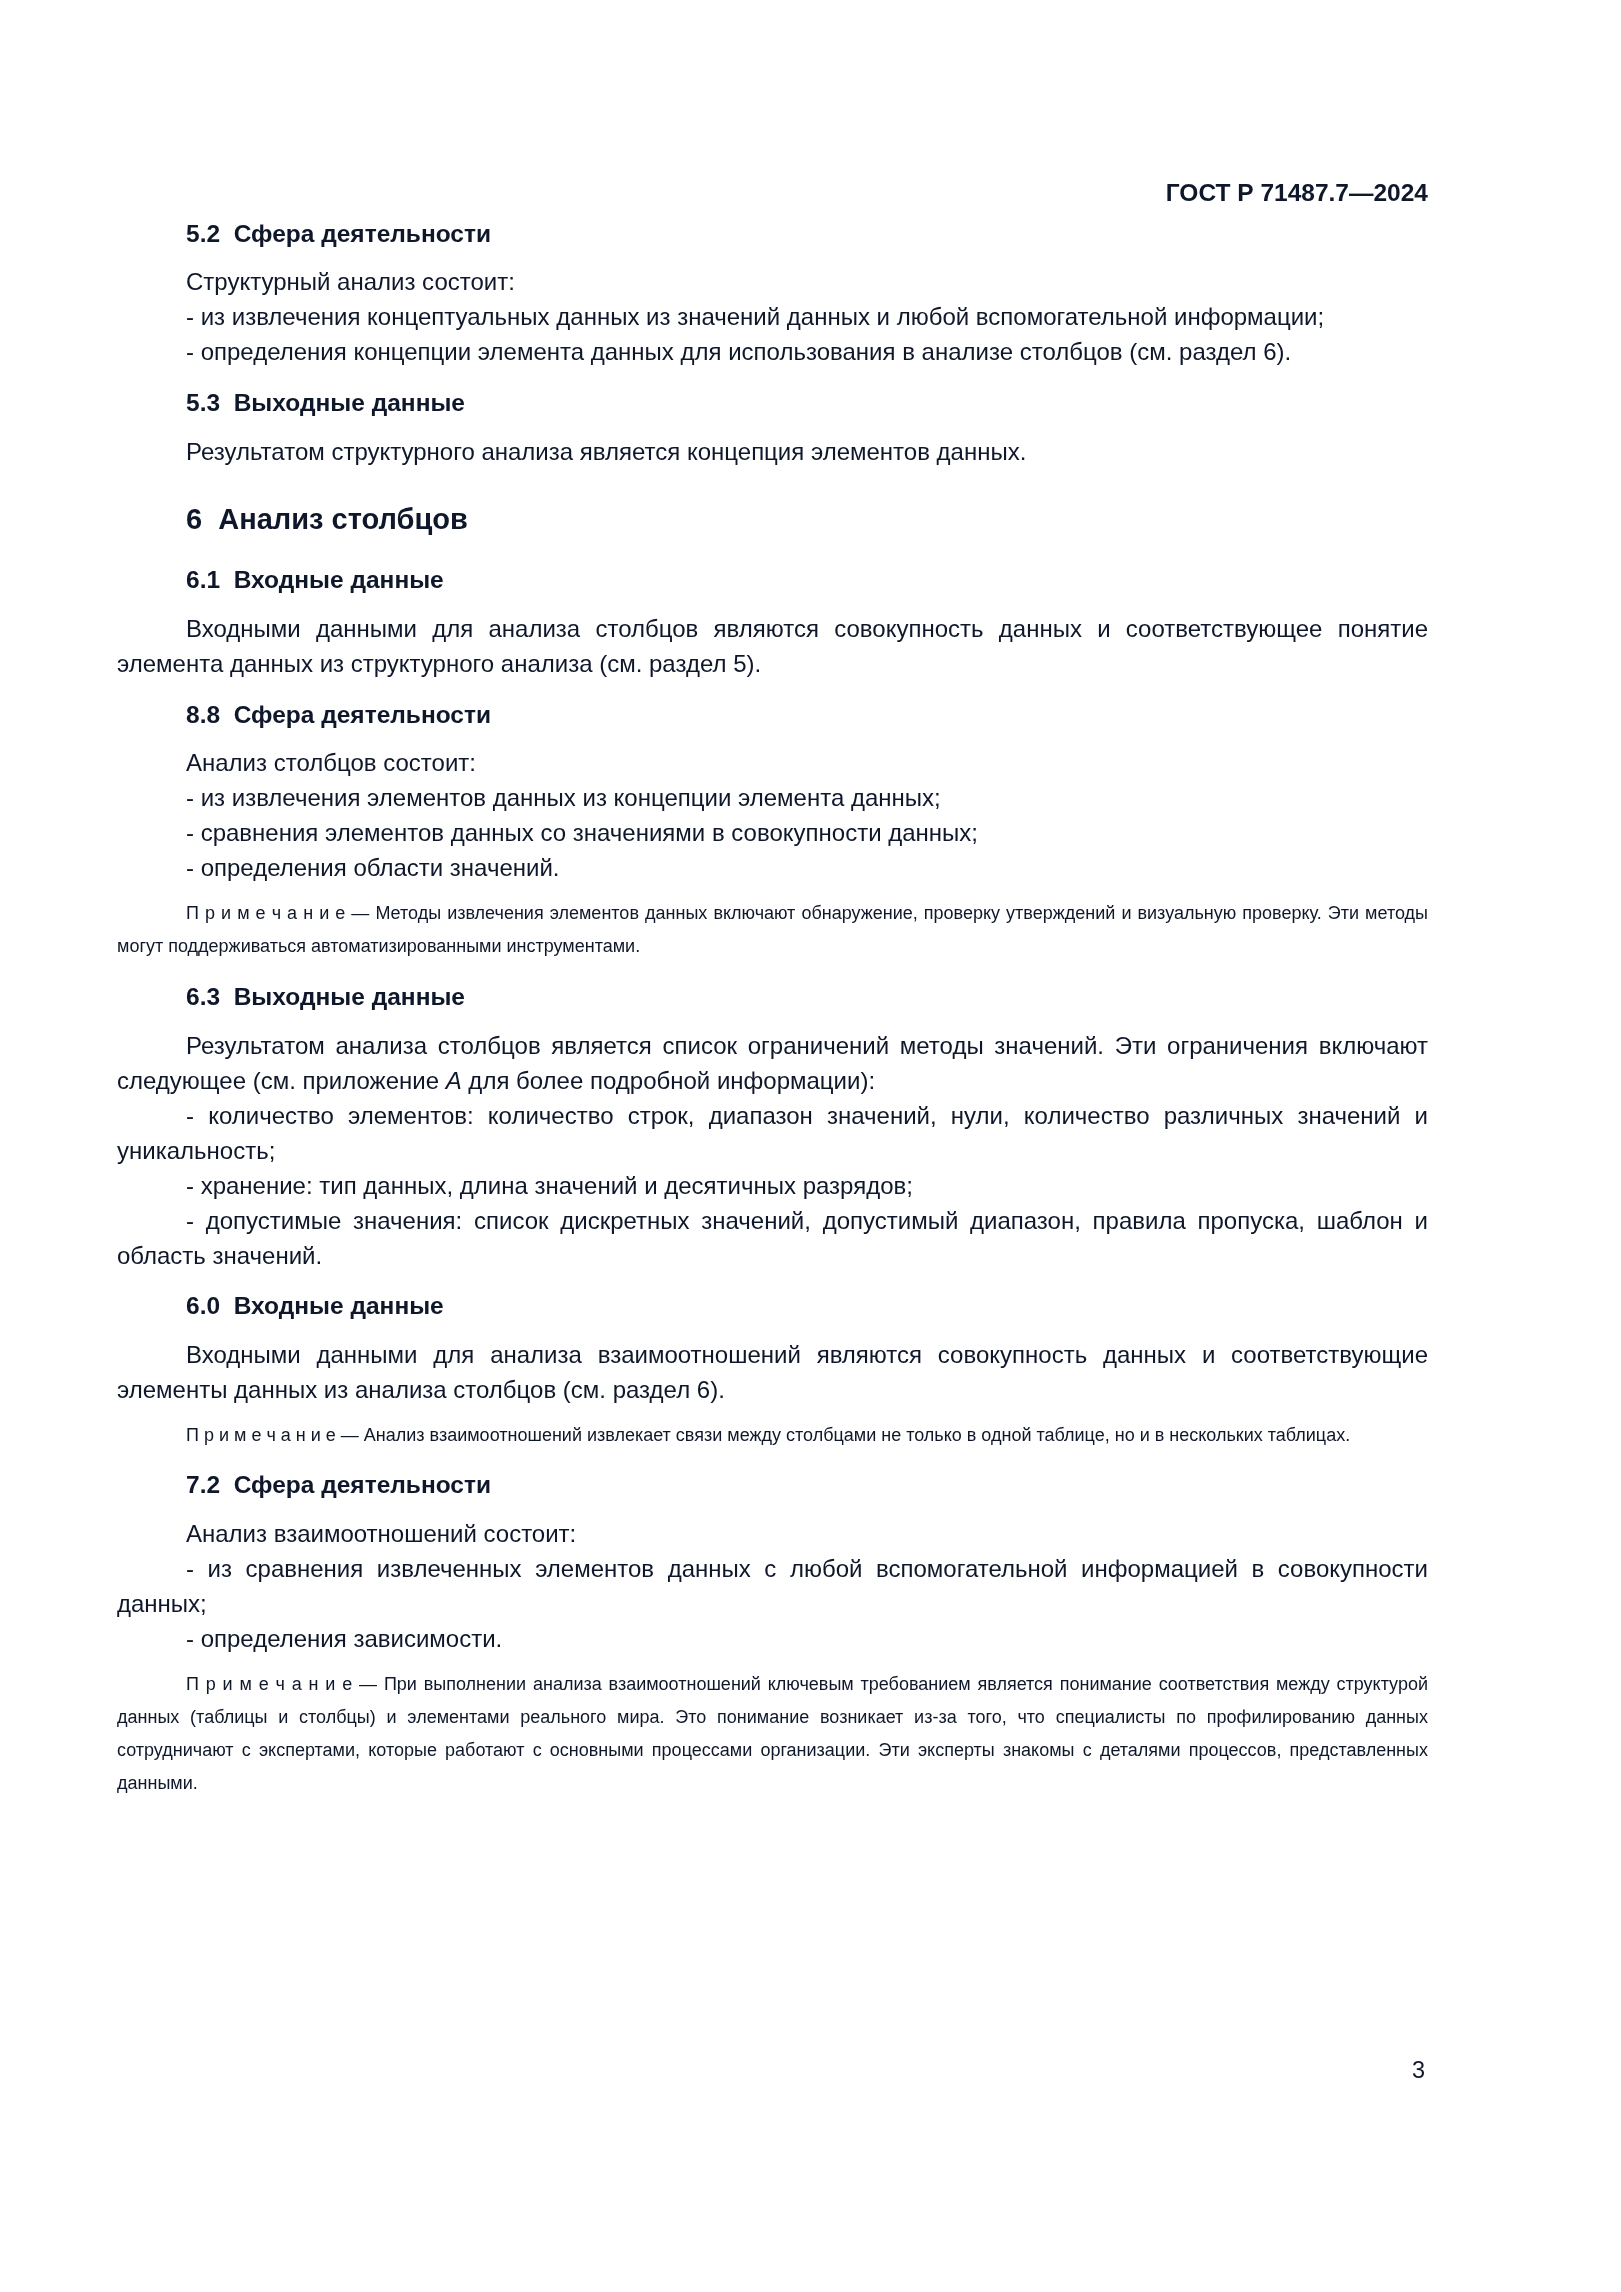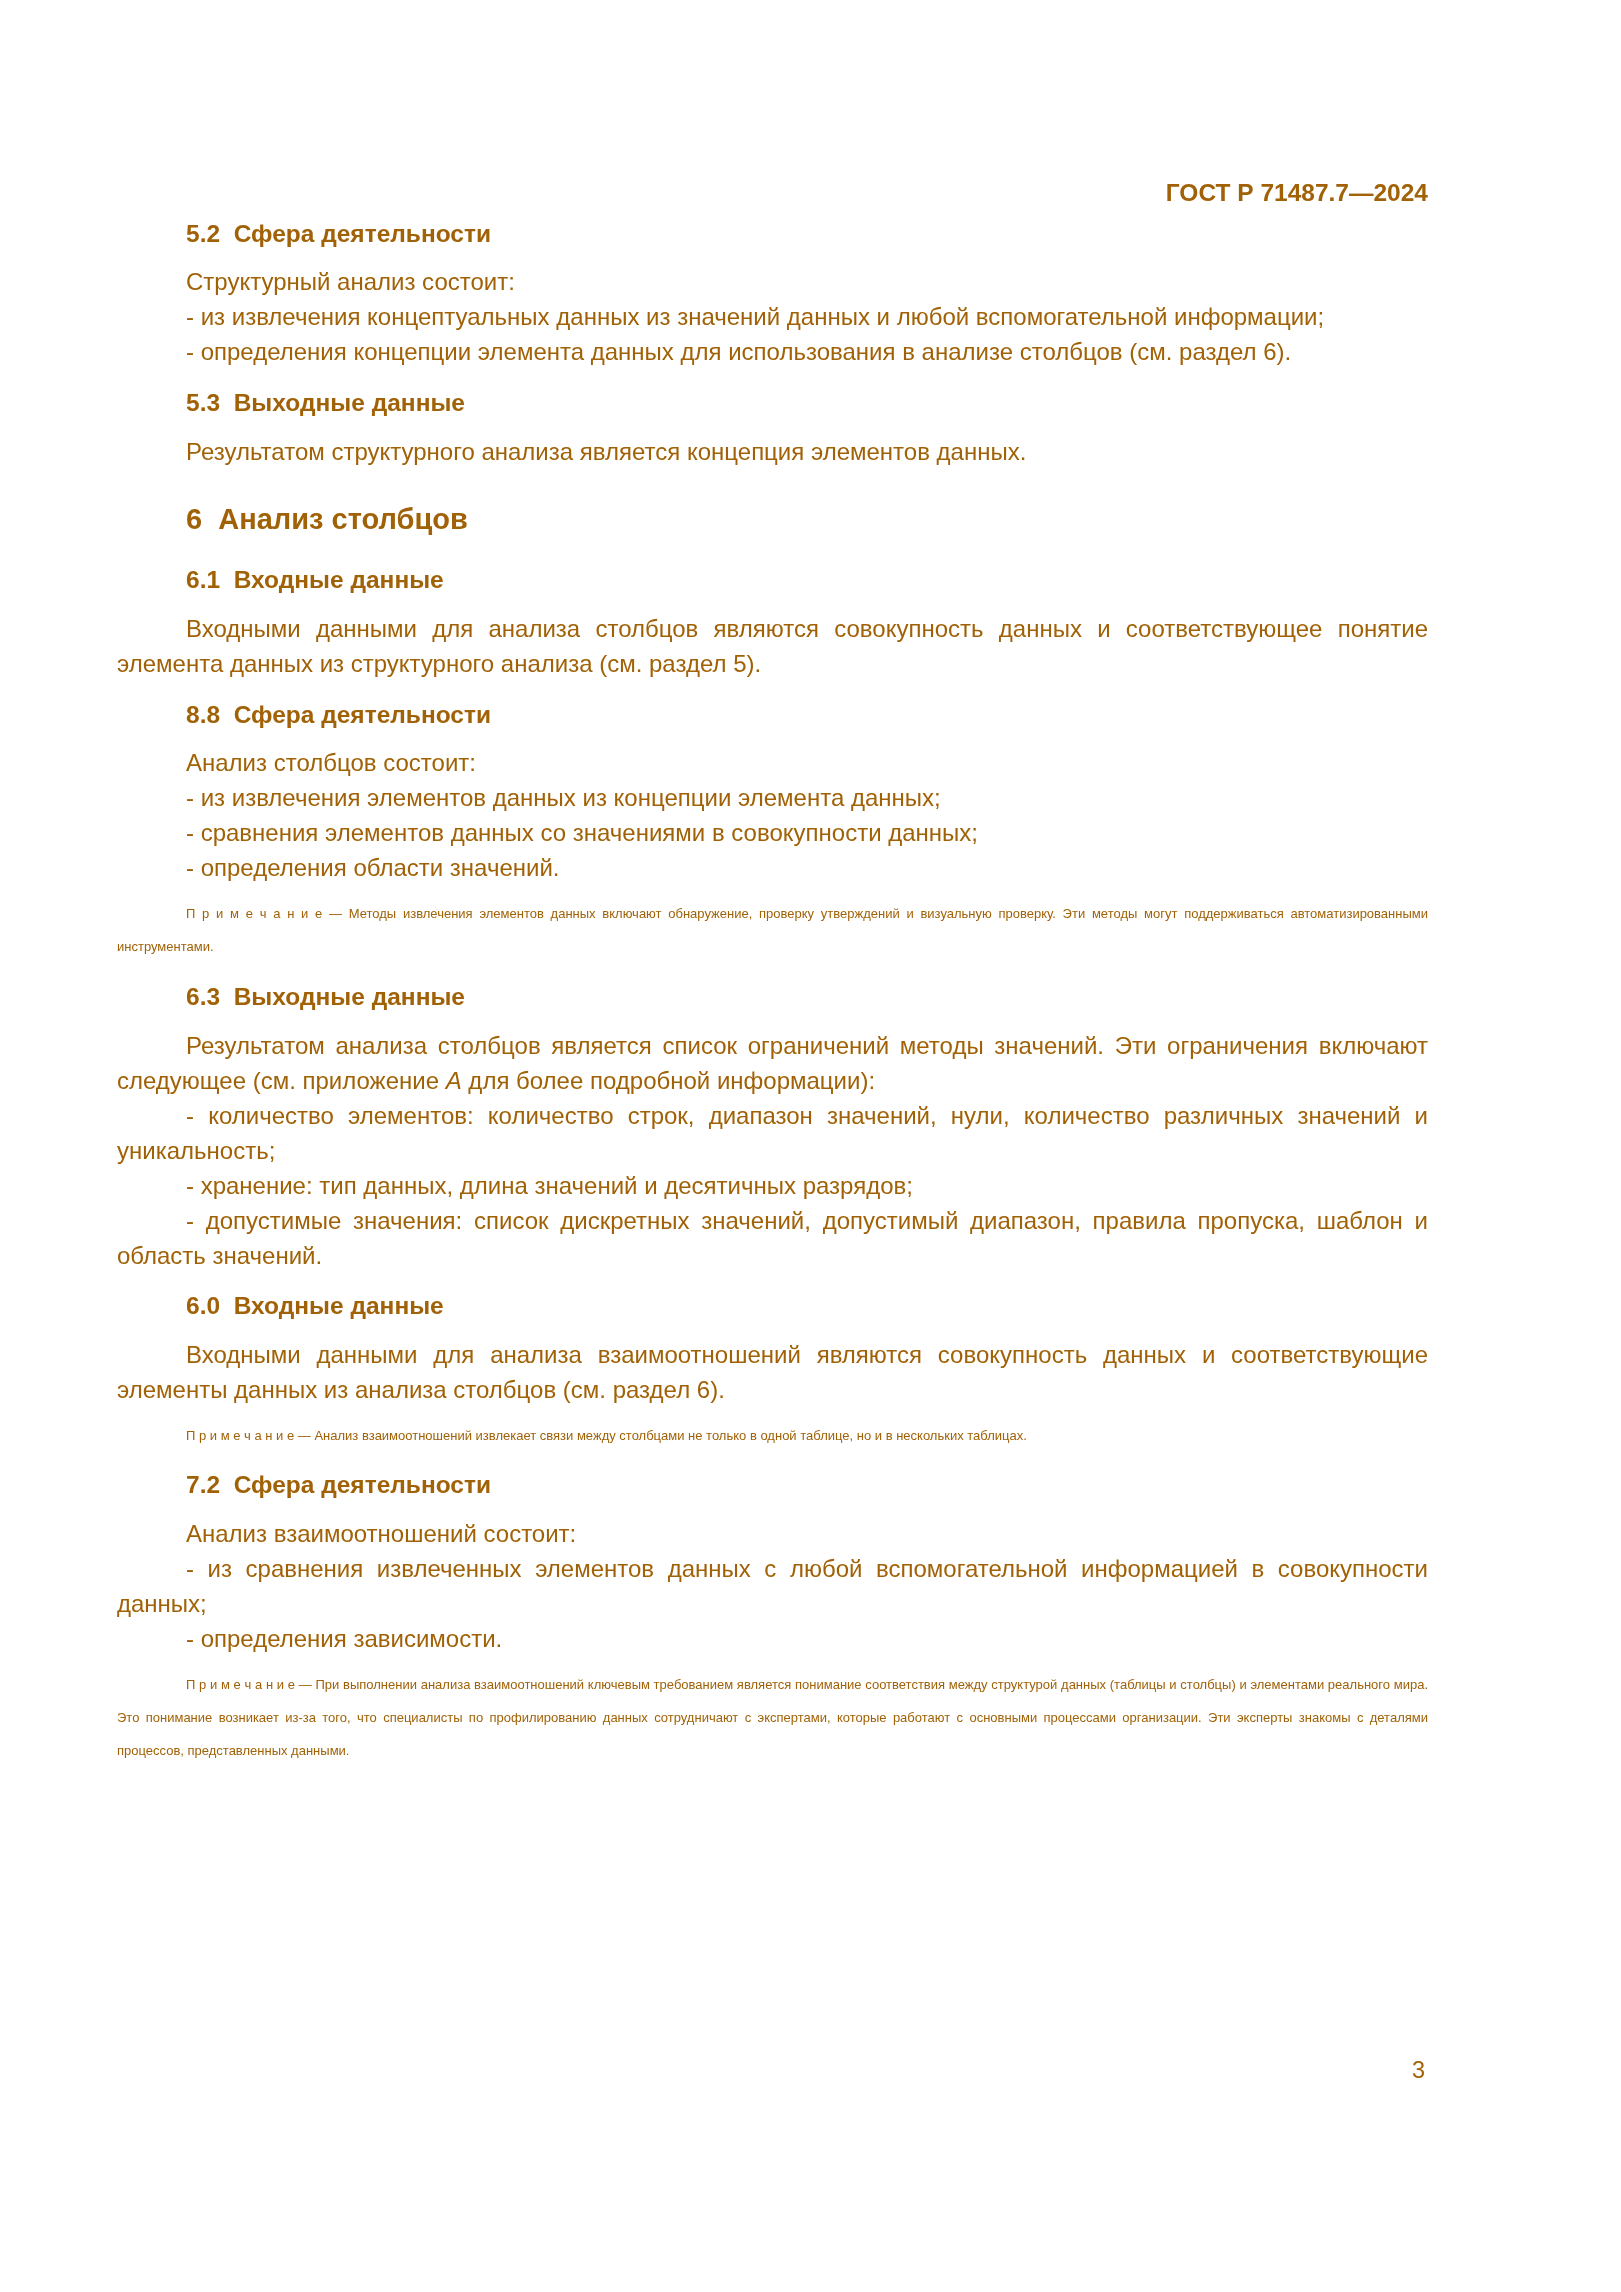--- a/index.html
+++ b/index.html
@@ -1,21 +1,21 @@
 <!DOCTYPE html>
 <html lang="ru"><head>
 <meta charset="utf-8">
 <style>
   * { margin:0; padding:0; box-sizing:border-box; }
   html,body { background:#ffffff; }
   .page {
     position:relative;
     width:1621px; height:2293px;
     background:#ffffff;
-    color:#a16207;
+    color:#0f172a;
     font-family:"Liberation Sans", sans-serif;
     overflow:hidden;
   }
   .doc-header {
     position:absolute;
     top:149px; left:117px; right:193px;
     text-align:right;
     font-size:24.5px; font-weight:700;
     line-height:29px;
     white-space:pre-wrap;
@@ -38,21 +38,21 @@
     text-indent:69px;
     white-space:pre-wrap;
   }
   .para {
     font-size:24px;
     line-height:35px;
     text-align:justify;
     text-indent:69px;
   }
   .note {
-    font-size:13px;
+    font-size:18px;
     line-height:33px;
     text-align:justify;
     text-indent:69px;
     margin:11.8px 0 9.8px;
   }
   .it { font-style:italic; }
   .page-num {
     position:absolute;
     top:2056px; right:196px;
     font-size:23.5px; line-height:29px;

